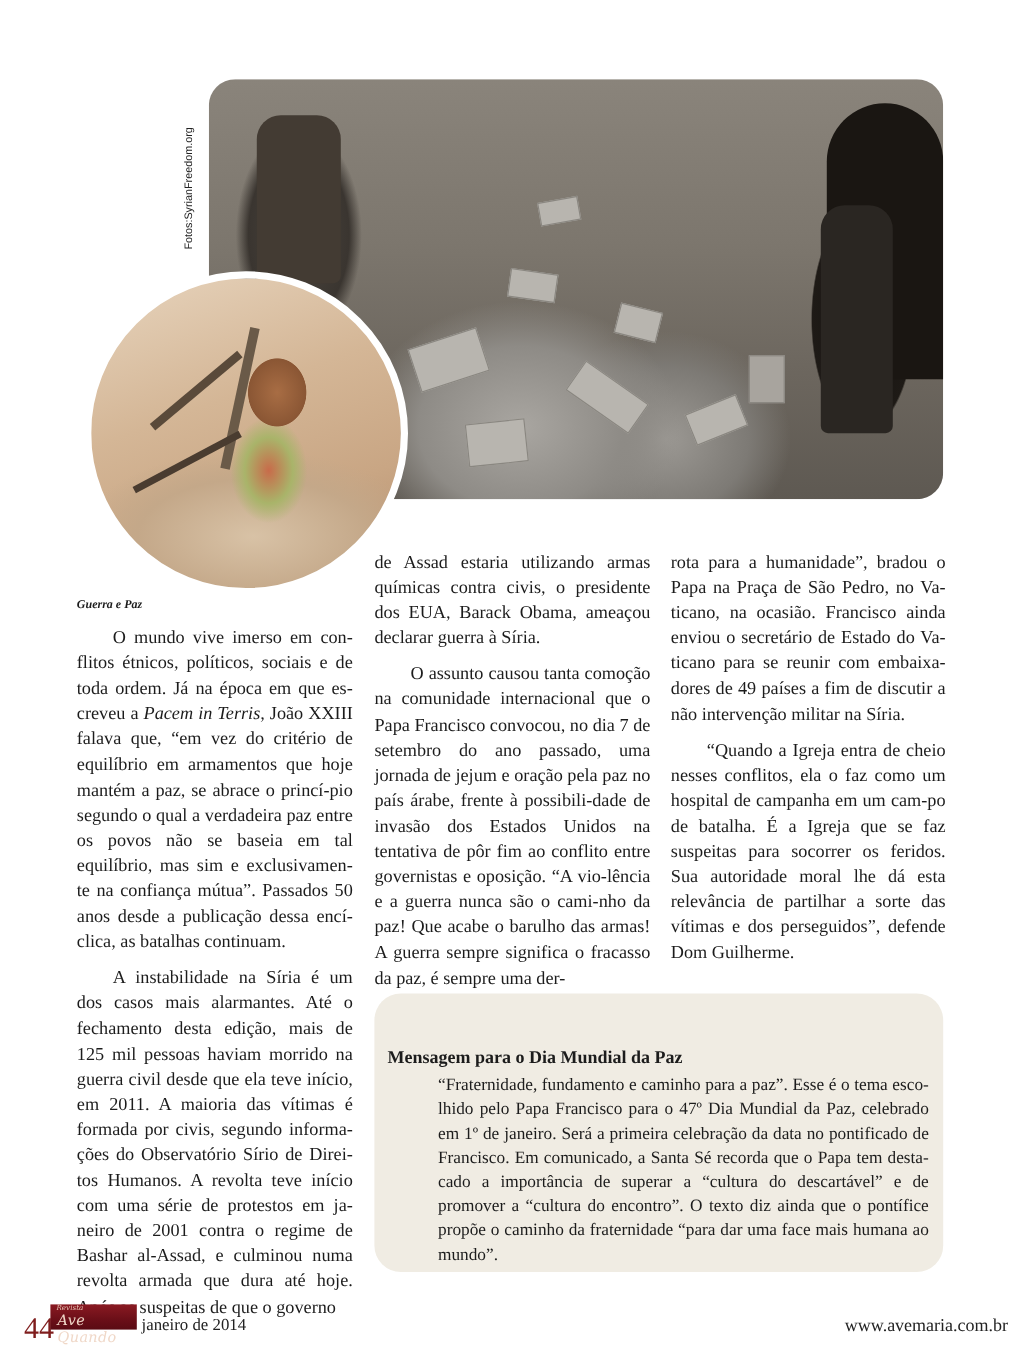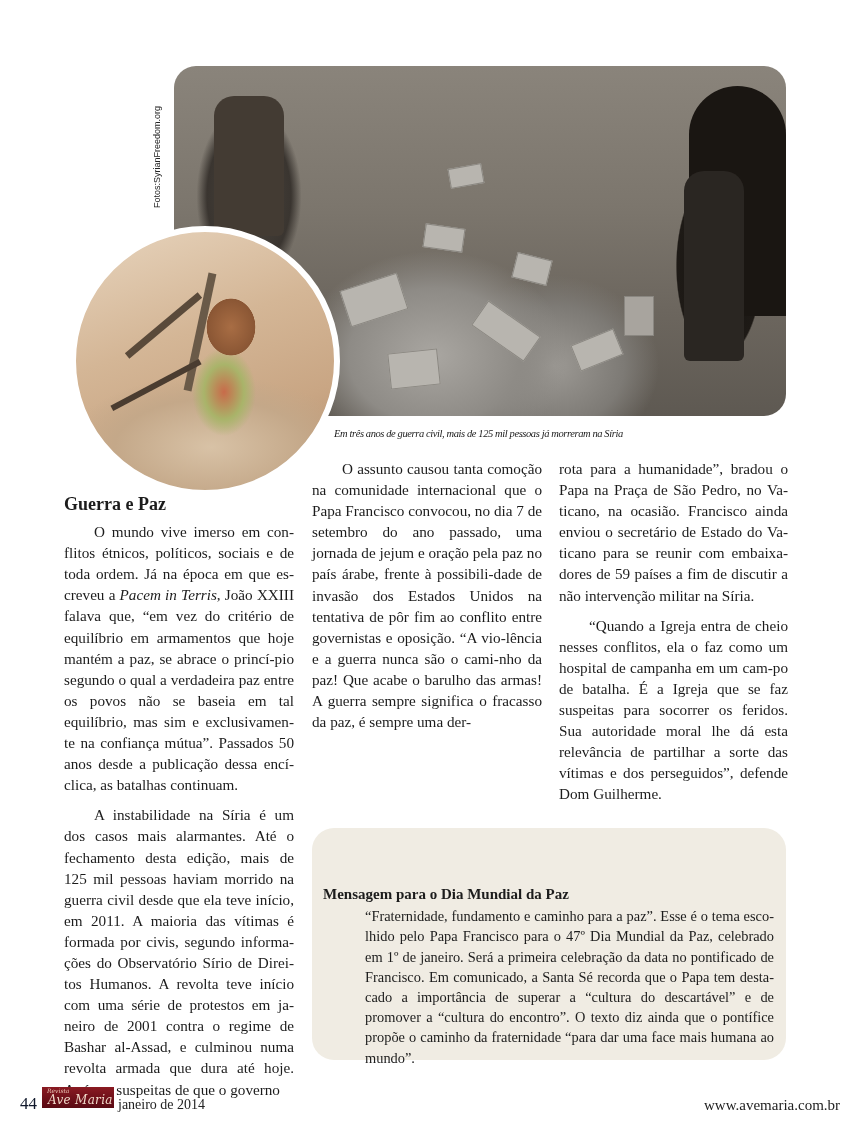--- a/index.html
+++ b/index.html
@@ -45,38 +45,38 @@
   .caption {
     position: absolute; left: 334px; top: 428px; width: 460px;
     font-family: "Liberation Serif", serif; font-style: italic; font-size: 10.5px;
     letter-spacing: -0.4px; color: #1a1a1a;
   }
 
   
   .col { position: absolute; font-family: "Liberation Serif", serif; font-size: 15.2px; line-height: 21.1px; text-align: justify; hyphens: manual; }
   .col p { text-indent: 30px; margin-bottom: 9px; }
   .col p.noindent { text-indent: 0; }
-  .col h3 { font-family: "Liberation Serif", serif; font-weight: bold; font-size: 18px; margin-bottom: 6px; }
+  .col h3 { font-family: "Liberation Serif", serif; font-weight: bold; font-size: 10px; margin-bottom: 6px; font-style: italic; }
   .col1 { left: 64px; top: 494px; width: 230px; }
   .col2 { left: 312px; top: 458px; width: 230px; }
   .col3 { left: 559px; top: 458px; width: 229px; }
 
   
   .box {
     position: absolute; left: 312px; top: 828px; width: 474px; height: 232px;
     background: #f0ece3; border-radius: 22px;
-    padding: 56px 12px 0 11px;
+    padding: 44px 12px 0 11px;
     font-family: "Liberation Serif", serif; font-size: 14.4px; line-height: 20.2px;
   }
   .box h3 { font-weight: bold; font-size: 15px; margin-bottom: 2px; }
   .box p { text-align: justify; margin-left: 42px; }
 
   
   .footer { position: absolute; top: 1086px; left: 0; width: 850px; height: 30px; }
-  .page-number { position: absolute; left: 20px; top: 8px; font-family: "Liberation Serif", serif; font-size: 17px; color: #0f172a; }
+  .page-number { position: absolute; left: 20px; top: 8px; font-family: "Liberation Serif", serif; font-size: 25px; color: #7f1d1d; }
   .logo {
     position: absolute; left: 42px; top: 1px; width: 72px; height: 21px;
     background: linear-gradient(180deg, #8a1a22 0%, #6b0f18 60%, #5a0b13 100%);
     color: #f0d8c8; font-family: "DejaVu Serif", serif; font-style: italic;
   }
   .logo .small { position: absolute; left: 5px; top: 0px; font-size: 6px; line-height: 7px; color: #e8c4b4; }
   .logo .big { position: absolute; left: 6px; top: 6px; font-size: 12px; line-height: 14px; letter-spacing: 0.3px; }
   .issue-date { position: absolute; left: 118px; top: 11px; font-family: "Liberation Serif", serif; font-size: 14px; color: #222; }
   .site-url { position: absolute; left: 704px; top: 11px; font-family: "Liberation Serif", serif; font-size: 15px; color: #222; }
 </style>
@@ -100,45 +100,45 @@
   </div>
 
   <div class="photo-credit">Fotos:SyrianFreedom.org</div>
 
   <div class="circle-photo">
     <div class="bar" style="left:40px;top:90px;width:95px;height:7px;transform:rotate(-40deg);"></div>
     <div class="bar" style="left:120px;top:40px;width:8px;height:120px;transform:rotate(12deg);background:#6a5a48;"></div>
     <div class="bar" style="left:30px;top:150px;width:100px;height:6px;transform:rotate(-28deg);background:#4a3c30;"></div>
   </div>
 
-  <div class="caption">Em três anos de guerra civil, mais de 125 mil pessoas já morreram na Síria</div>
 
   <div class="col col1">
     <h3>Guerra e Paz</h3>
     <p><span>O mundo vive imerso em con-flitos étnicos, políticos, sociais e de toda ordem. Já na época em que es-creveu a </span><em>Pacem in Terris</em><span>, João XXIII falava que, “em vez do critério de equilíbrio em armamentos que hoje mantém a paz, se abrace o princí-pio segundo o qual a verdadeira paz entre os povos não se baseia em tal equilíbrio, mas sim e exclusivamen-te na confiança mútua”. Passados 50 anos desde a publicação dessa encí-clica, as batalhas continuam.</span></p>
     <p>A instabilidade na Síria é um dos casos mais alarmantes. Até o fechamento desta edição, mais de 125 mil pessoas haviam morrido na guerra civil desde que ela teve início, em 2011. A maioria das vítimas é formada por civis, segundo informa-ções do Observatório Sírio de Direi-tos Humanos. A revolta teve início com uma série de protestos em ja-neiro de 2001 contra o regime de Bashar al-Assad, e culminou numa revolta armada que dura até hoje. Após as suspeitas de que o governo</p>
   </div>
 
   <div class="col col2">
+    <p class="noindent">de Assad estaria utilizando armas químicas contra civis, o presidente dos EUA, Barack Obama, ameaçou declarar guerra à Síria.</p>
     <p>O assunto causou tanta comoção na comunidade internacional que o Papa Francisco convocou, no dia 7 de setembro do ano passado, uma jornada de jejum e oração pela paz no país árabe, frente à possibili-dade de invasão dos Estados Unidos na tentativa de pôr fim ao conflito entre governistas e oposição. “A vio-lência e a guerra nunca são o cami-nho da paz! Que acabe o barulho das armas! A guerra sempre significa o fracasso da paz, é sempre uma der-</p>
   </div>
 
   <div class="col col3">
-    <p class="noindent">rota para a humanidade”, bradou o Papa na Praça de São Pedro, no Va-ticano, na ocasião. Francisco ainda enviou o secretário de Estado do Va-ticano para se reunir com embaixa-dores de 59 países a fim de discutir a não intervenção militar na Síria.</p>
+    <p class="noindent">rota para a humanidade”, bradou o Papa na Praça de São Pedro, no Va-ticano, na ocasião. Francisco ainda enviou o secretário de Estado do Va-ticano para se reunir com embaixa-dores de 49 países a fim de discutir a não intervenção militar na Síria.</p>
     <p>“Quando a Igreja entra de cheio nesses conflitos, ela o faz como um hospital de campanha em um cam-po de batalha. É a Igreja que se faz suspeitas para socorrer os feridos. Sua autoridade moral lhe dá esta relevância de partilhar a sorte das vítimas e dos perseguidos”, defende Dom Guilherme.</p>
   </div>
 
   <div class="box">
     <h3>Mensagem para o Dia Mundial da Paz</h3>
     <p>“Fraternidade, fundamento e caminho para a paz”. Esse é o tema esco-lhido pelo Papa Francisco para o 47º Dia Mundial da Paz, celebrado em 1º de janeiro. Será a primeira celebração da data no pontificado de Francisco. Em comunicado, a Santa Sé recorda que o Papa tem desta-cado a importância de superar a “cultura do descartável” e de promover a “cultura do encontro”. O texto diz ainda que o pontífice propõe o caminho da fraternidade “para dar uma face mais humana ao mundo”.</p>
   </div>
 
   <div class="footer">
     <span class="page-number">44</span>
     <div class="logo">
       <span class="small">Revista</span>
-      <span class="big">Ave Maria</span>
+      <span class="big">Ave Quando</span>
     </div>
     <span class="issue-date">janeiro de 2014</span>
     <span class="site-url">www.avemaria.com.br</span>
   </div>
 
 </div>
 
 </body></html>

